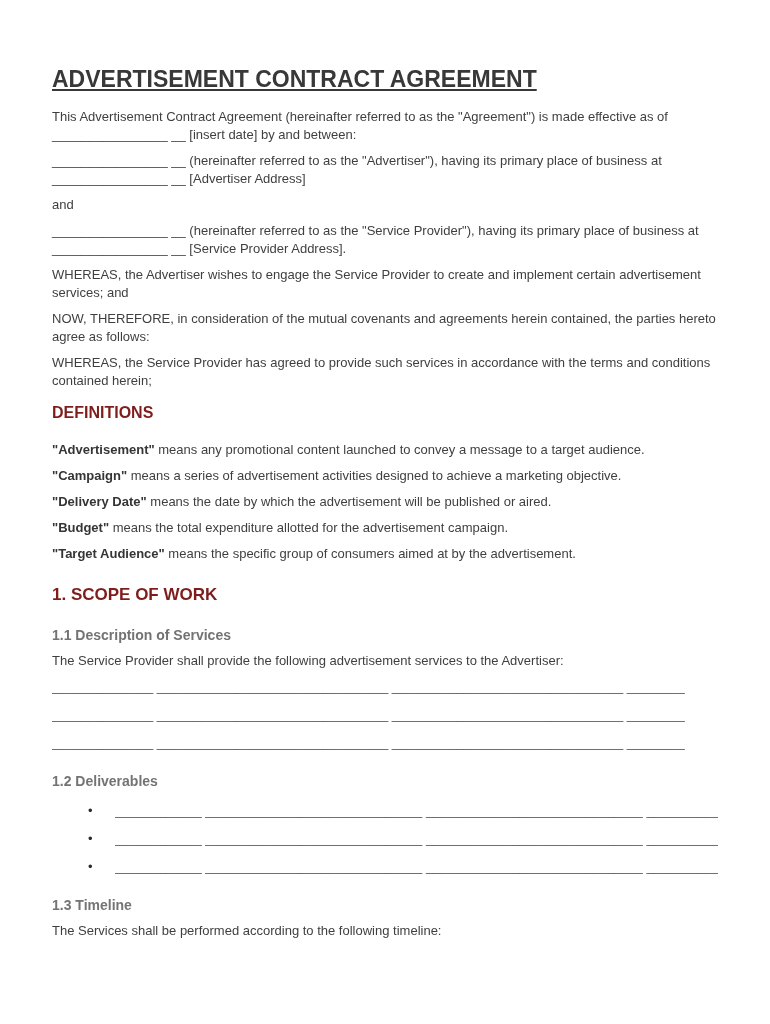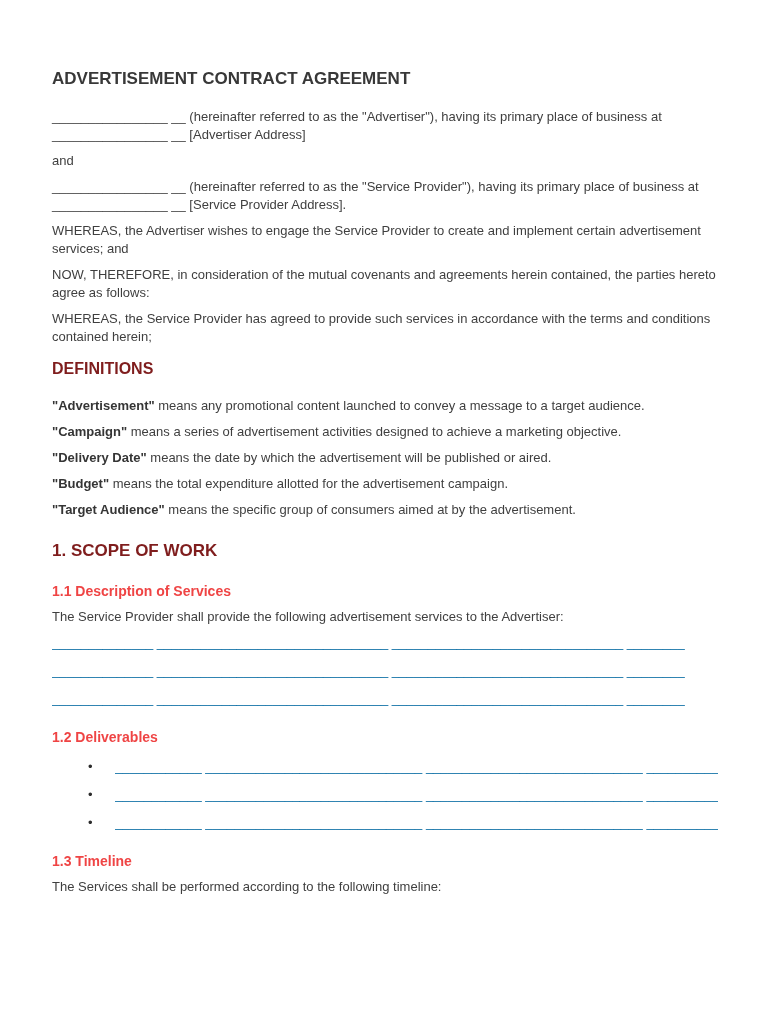--- a/index.html
+++ b/index.html
@@ -16,46 +16,47 @@
     box-sizing: border-box;
     width: 770px;
     height: 1024px;
     padding: 64px 52px 0 52px;
     background: #ffffff;
     color: #3f3f3f;
     font-size: 13px;
     line-height: 18px;
   }
   h1 {
-    font-size: 17px;
+    font-size: 23px;
     line-height: 30px;
     margin: 0 0 14px 0;
     color: #383838;
     font-weight: bold;
+    text-decoration: underline;
   }
   p {
     margin: 0 0 8px 0;
   }
   h2 {
     font-size: 16px;
     line-height: 20px;
     margin: 13px 0 18px 0;
     color: #7f1d1d;
     font-weight: bold;
   }
   h2.numbered {
     font-size: 17px;
     line-height: 22px;
     margin: 21px 0 4px 0;
   }
   h3 {
     font-size: 14px;
     line-height: 18px;
     margin: 20px 0 8px 0;
-    color: #ef4444;
+    color: #737373;
     font-weight: bold;
   }
   .def-term {
     font-weight: bold;
     color: #353535;
   }
   .fill-line {
     white-space: nowrap;
     overflow: hidden;
     height: 18px;
@@ -82,20 +83,21 @@
     margin-left: 11px;
   }
 </style>
 </head>
 <body>
 
 <div class="page">
 
   <h1>ADVERTISEMENT CONTRACT AGREEMENT</h1>
 
+  <p>This Advertisement Contract Agreement (hereinafter referred to as the "Agreement") is made effective as of ________________&nbsp;__ [insert date] by and between:</p>
   <p>________________&nbsp;__ (hereinafter referred to as the "Advertiser"), having its primary place of business at ________________&nbsp;__ [Advertiser Address]</p>
   <p>and</p>
   <p>________________&nbsp;__ (hereinafter referred to as the "Service Provider"), having its primary place of business at ________________&nbsp;__ [Service Provider Address].</p>
 
   <p>WHEREAS, the Advertiser wishes to engage the Service Provider to create and implement certain advertisement services; and</p>
   <p>NOW, THEREFORE, in consideration of the mutual covenants and agreements herein contained, the parties hereto agree as follows:</p>
   <p>WHEREAS, the Service Provider has agreed to provide such services in accordance with the terms and conditions contained herein;</p>
 
   <h2>DEFINITIONS</h2>
 

